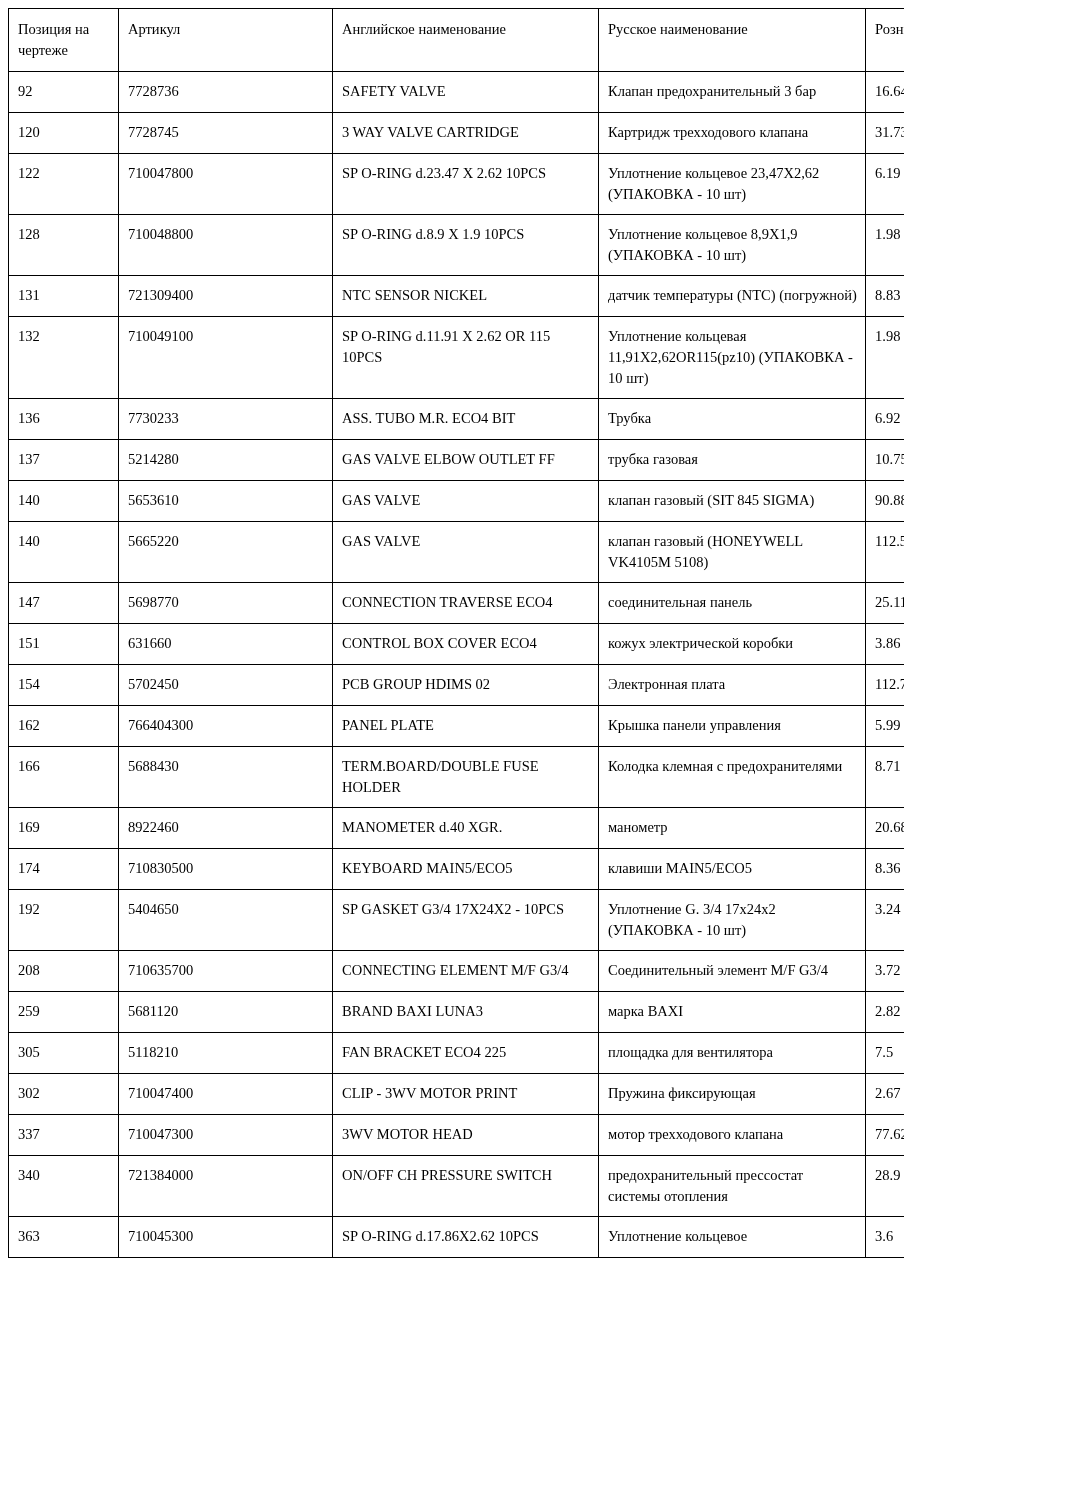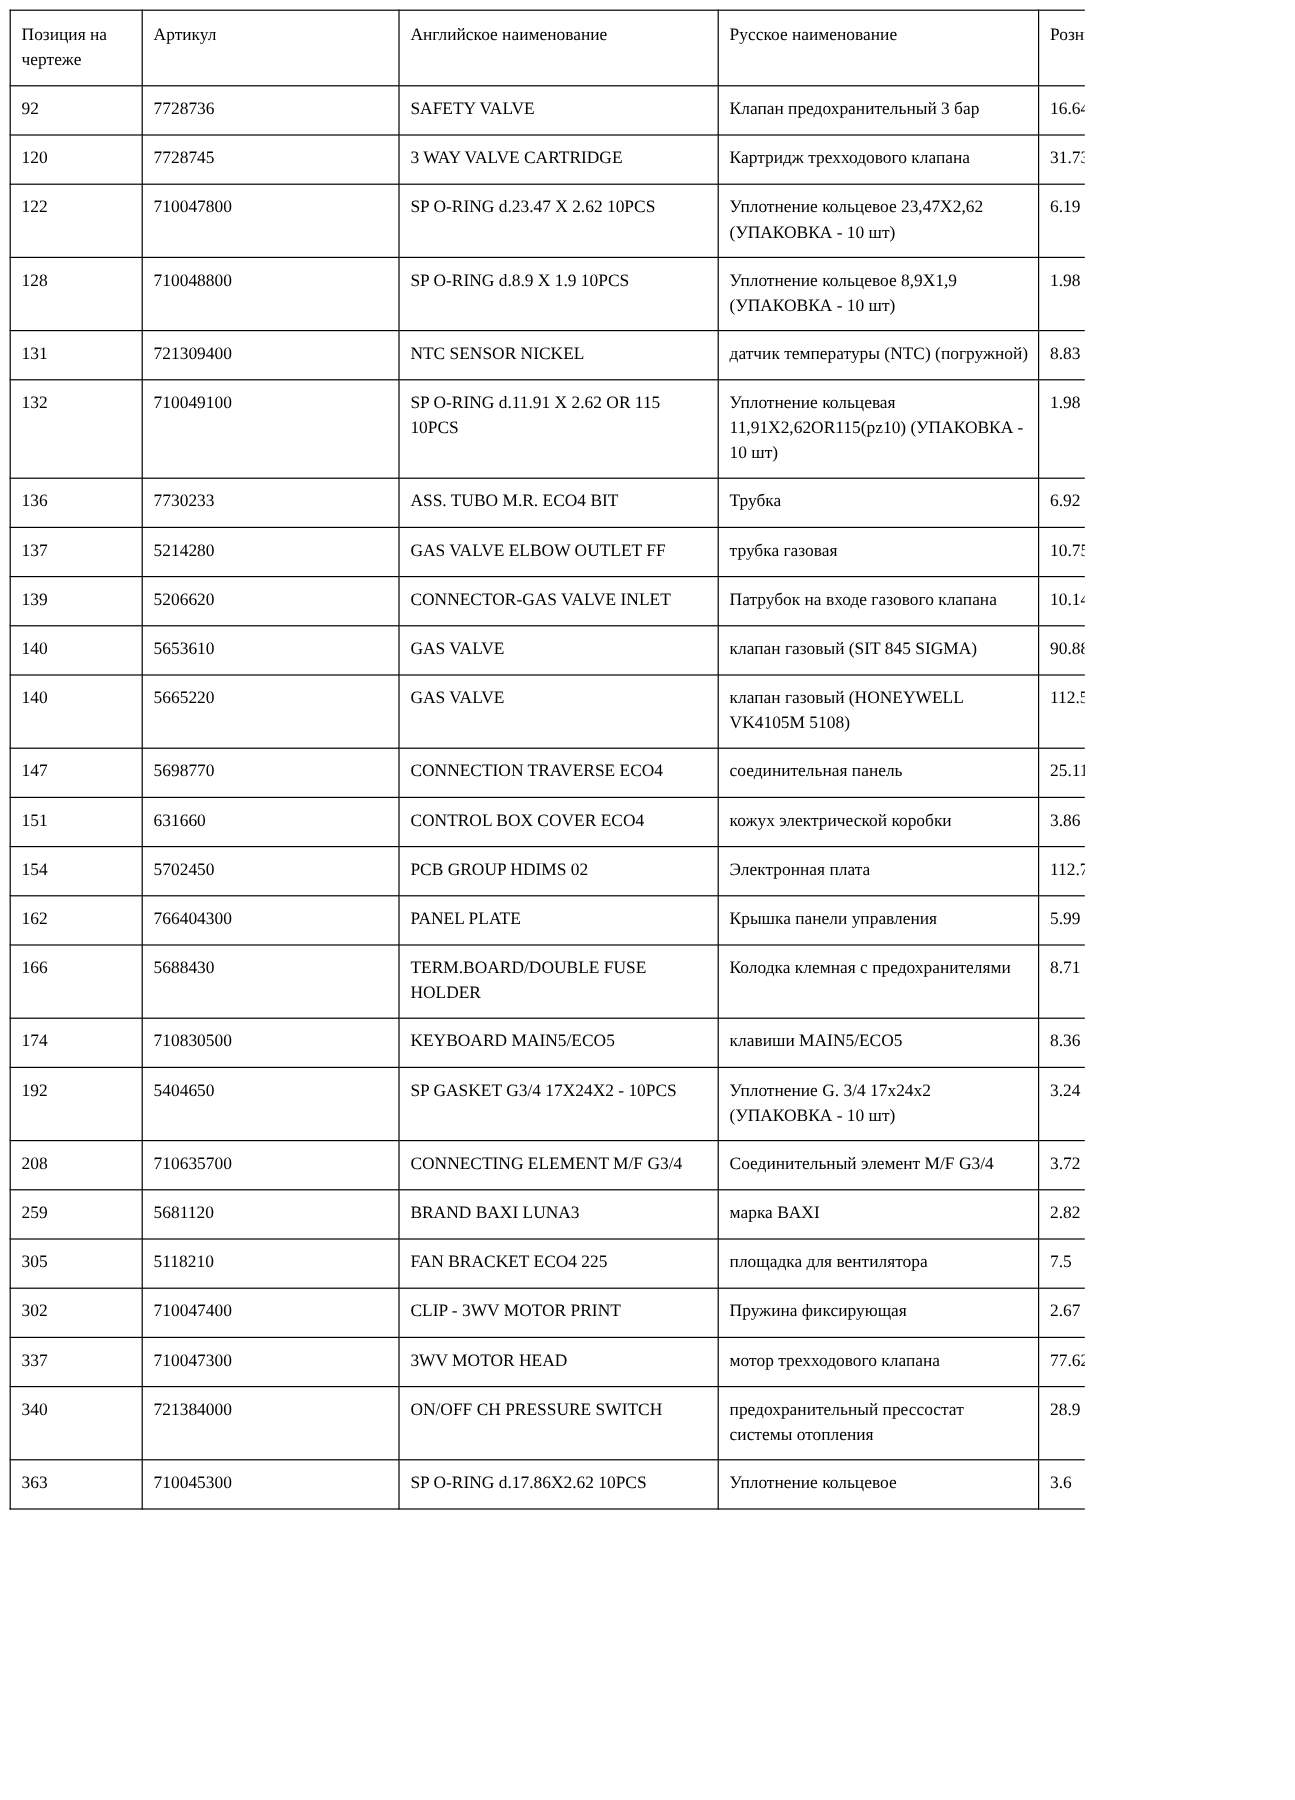--- a/index.html
+++ b/index.html
@@ -130,27 +130,20 @@
           <td>6.92</td>
         </tr>
         <tr>
           <td>137</td>
           <td>5214280</td>
           <td>GAS VALVE ELBOW OUTLET FF</td>
           <td>трубка газовая</td>
           <td>10.75</td>
         </tr>
         <tr>
-          <td>139</td>
-          <td>5206620</td>
-          <td>CONNECTOR-GAS VALVE INLET</td>
-          <td>Патрубок на входе газового клапана</td>
-          <td>10.14</td>
-        </tr>
-        <tr>
           <td>140</td>
           <td>5653610</td>
           <td>GAS VALVE</td>
           <td>клапан газовый (SIT 845 SIGMA)</td>
           <td>90.88</td>
         </tr>
         <tr>
           <td>140</td>
           <td>5665220</td>
           <td>GAS VALVE</td>
@@ -186,20 +179,27 @@
           <td>5.99</td>
         </tr>
         <tr>
           <td>166</td>
           <td>5688430</td>
           <td>TERM.BOARD/DOUBLE FUSE HOLDER</td>
           <td>Колодка клемная с предохранителями</td>
           <td>8.71</td>
         </tr>
         <tr>
+          <td>169</td>
+          <td>8922460</td>
+          <td>MANOMETER d.40 XGR.</td>
+          <td>манометр</td>
+          <td>20.68</td>
+        </tr>
+        <tr>
           <td>174</td>
           <td>710830500</td>
           <td>KEYBOARD MAIN5/ECO5</td>
           <td>клавиши MAIN5/ECO5</td>
           <td>8.36</td>
         </tr>
         <tr>
           <td>192</td>
           <td>5404650</td>
           <td>SP GASKET G3/4 17X24X2 - 10PCS</td>

